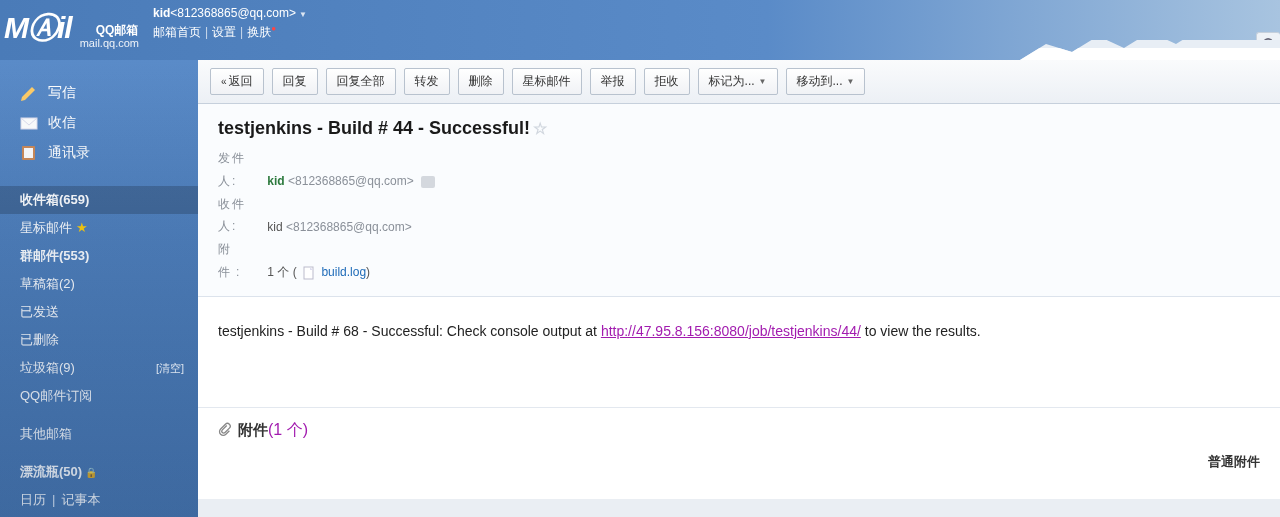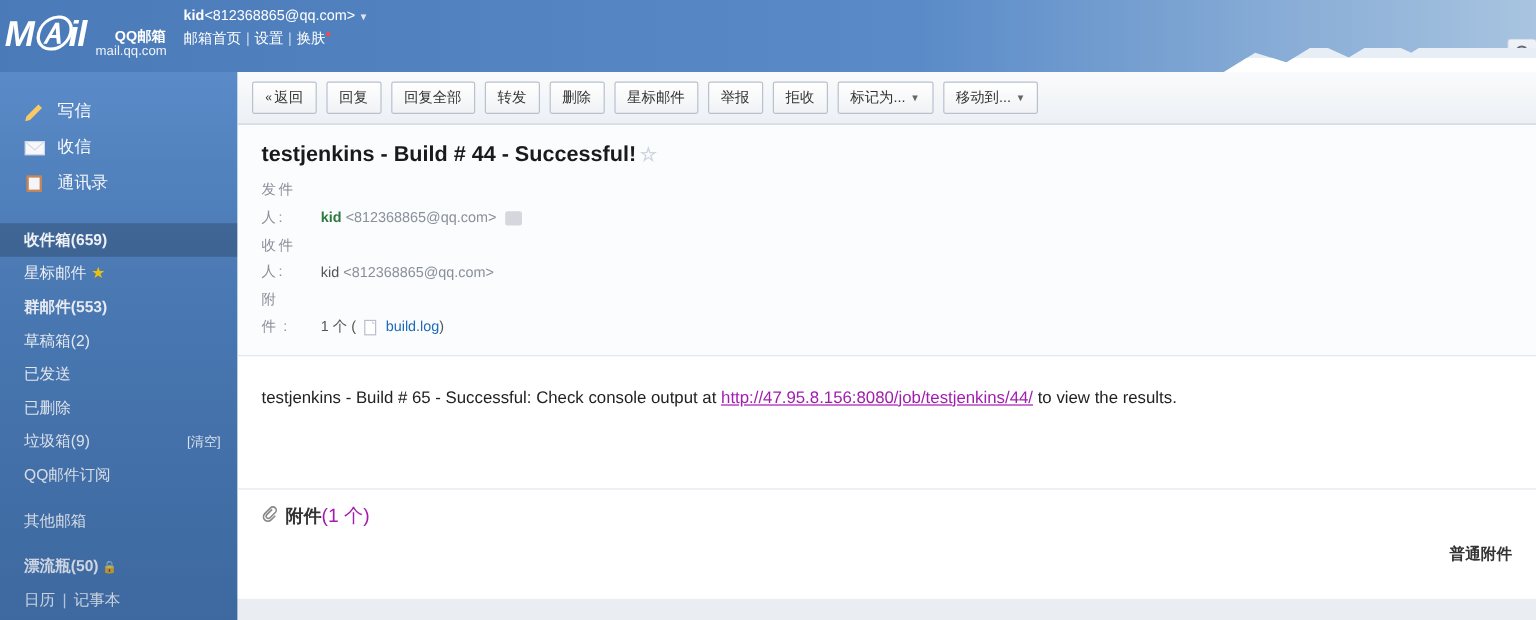--- a/index.html
+++ b/index.html
@@ -209,21 +209,21 @@
             <svg viewBox="0 0 14 14">
               <rect x="2" y="1" width="9" height="12" fill="#fff" stroke="#bbc"></rect>
               <path d="M8 1 L11 4 L8 4 Z" fill="#dde"></path>
             </svg>
           </span>
         <span class="att-link">build.log</span><span class="val">)</span>
       </div>
     </div>
 
     <div class="mail-body">
-      <span>testjenkins - Build # 65 - Successful: Check console output at </span><a>http://47.95.8.156:8080/job/testjenkins/44/</a><span> to view the results.</span>
+      <span>testjenkins - Build # 68 - Successful: Check console output at </span><a>http://47.95.8.156:8080/job/testjenkins/44/</a><span> to view the results.</span>
     </div>
 
     <div class="attach-section">
       <div class="attach-title">
         <span class="clip">
           <svg width="14" height="14" viewBox="0 0 16 16" fill="none" stroke="#888" stroke-width="1.5">
               <path d="M10 4 L5 9 a2 2 0 0 0 3 3 L13 7 a3 3 0 0 0 -4.5 -4.5 L3 8 a4 4 0 0 0 6 6 l4 -4"></path>
             </svg>
         </span>
         <span>附件</span>

